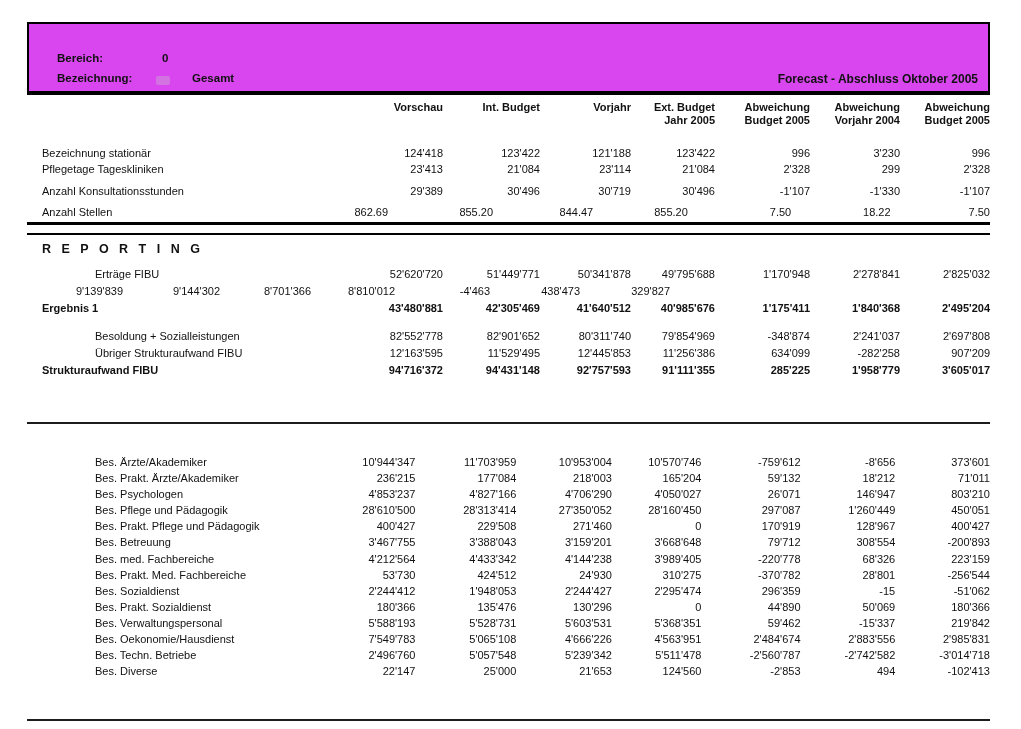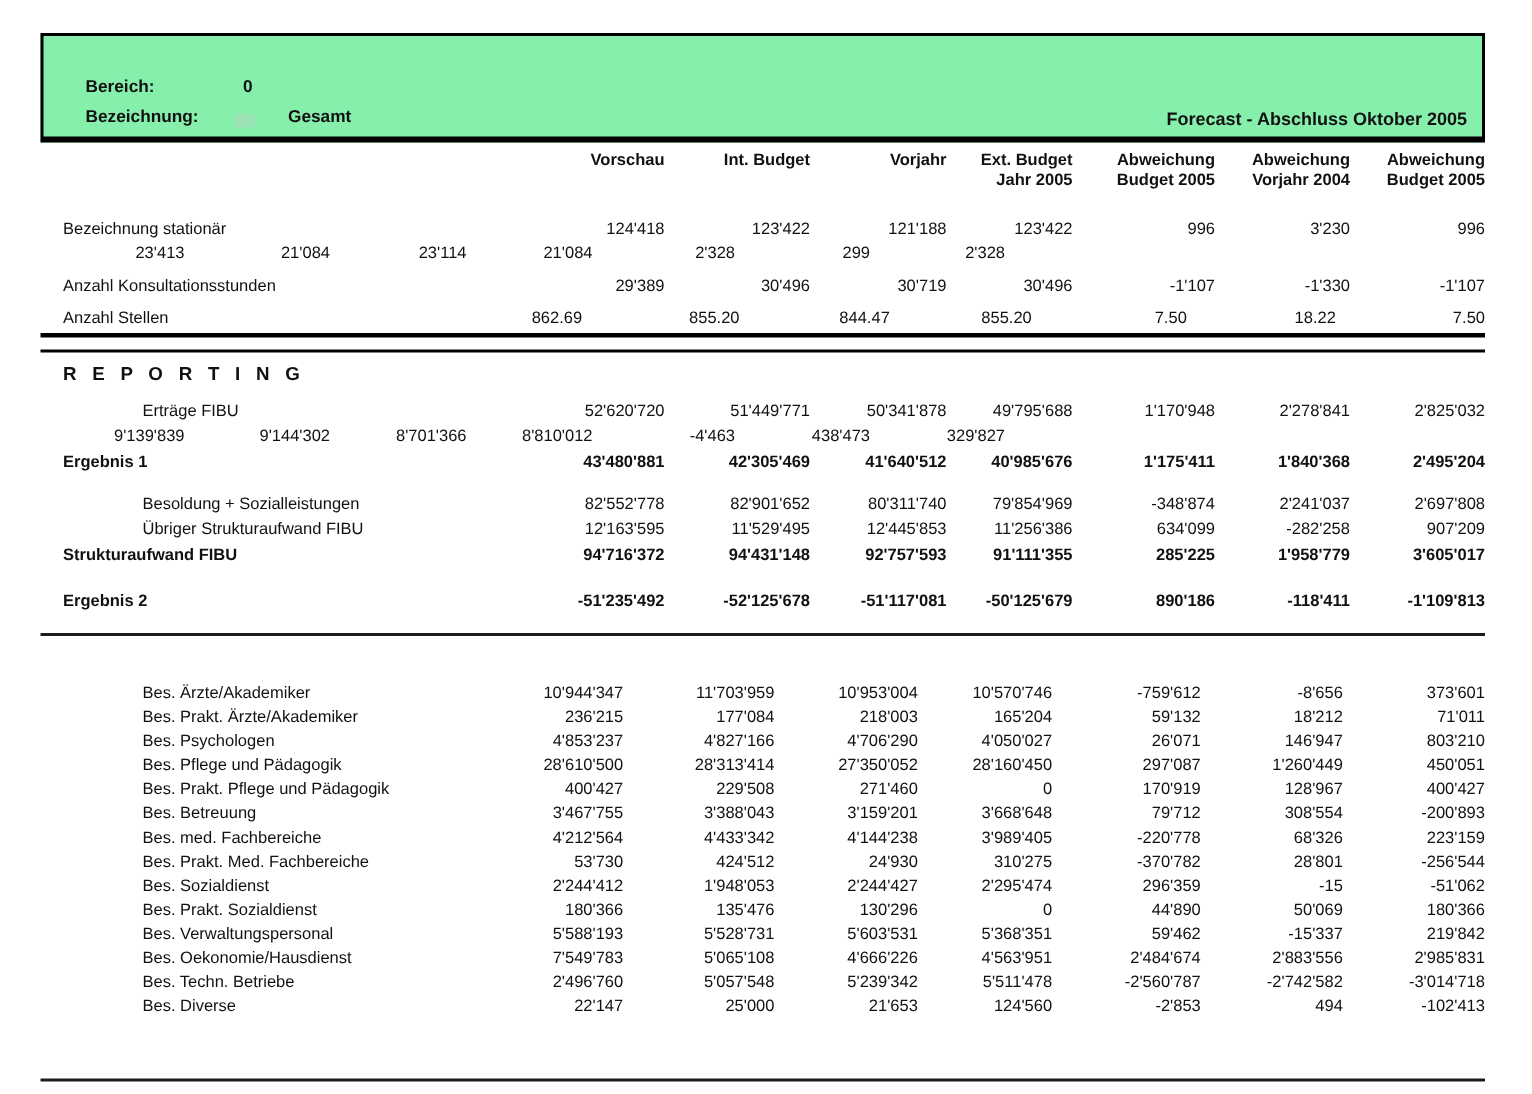--- a/index.html
+++ b/index.html
@@ -3,21 +3,21 @@
 <meta charset="utf-8">
 <style>
   html,body { margin:0; padding:0; }
   body {
     width:1021px; height:729px; background:#ffffff; position:relative;
     font-family:"Liberation Sans", sans-serif; color:#111;
     overflow:hidden;
   }
   .header-box {
     position:absolute; left:27px; top:22px; width:959px; height:67px;
-    border:2px solid #000; border-bottom-width:4px; background:#86efac;
+    border:2px solid #000; border-bottom-width:4px; background:#d946ef;
   }
   .hlabel { position:absolute; font-weight:bold; font-size:11.5px; white-space:nowrap; }
   .hvalue { position:absolute; font-weight:bold; font-size:11.5px; white-space:nowrap; }
   .htitle { position:absolute; right:10px; bottom:5px; font-weight:bold; font-size:12px; white-space:nowrap; }
   .artifact { position:absolute; left:127px; top:52px; width:14px; height:9px;
     background:#c9c9c9; opacity:.35; border-radius:2px; }
 
   .abs { position:absolute; left:27px; width:963px; }
   .row { display:flex; line-height:16px; font-size:11px; }
   .label { width:320px; padding-left:15px; box-sizing:border-box; white-space:nowrap; }
@@ -94,20 +94,21 @@
       <div class="label">Bezeichnung stationär</div>
       <div class="num c1">124'418</div>
       <div class="num c2">123'422</div>
       <div class="num c3">121'188</div>
       <div class="num c4">123'422</div>
       <div class="num c5">996</div>
       <div class="num c6">3'230</div>
       <div class="num c7">996</div>
     </div>
     <div class="row">
+      <div class="label">Pflegetage Tageskliniken</div>
       <div class="num c1">23'413</div>
       <div class="num c2">21'084</div>
       <div class="num c3">23'114</div>
       <div class="num c4">21'084</div>
       <div class="num c5">2'328</div>
       <div class="num c6">299</div>
       <div class="num c7">2'328</div>
     </div>
     <div class="row" style="margin-top: 6px; justify-content: space-between;">
       <div class="label">Anzahl Konsultationsstunden</div>
@@ -188,30 +189,20 @@
       <div class="row bold">
         <div class="label">Strukturaufwand FIBU</div>
         <div class="num c1">94'716'372</div>
         <div class="num c2">94'431'148</div>
         <div class="num c3">92'757'593</div>
         <div class="num c4">91'111'355</div>
         <div class="num c5">285'225</div>
         <div class="num c6">1'958'779</div>
         <div class="num c7">3'605'017</div>
       </div>
-      <div class="row bold" style="margin-top: 14px;">
-        <div class="label">Ergebnis 2</div>
-        <div class="num c1">-51'235'492</div>
-        <div class="num c2">-52'125'678</div>
-        <div class="num c3">-51'117'081</div>
-        <div class="num c4">-50'125'679</div>
-        <div class="num c5">890'186</div>
-        <div class="num c6">-118'411</div>
-        <div class="num c7">-1'109'813</div>
-      </div>
     </div>
 </div>
 
 <div class="rule-mid"></div>
 
 <div id="sec-besoldungen" class="abs">
   <div class="rows">
       <div class="row">
         <div class="label indent">Bes. Ärzte/Akademiker</div>
         <div class="num c1">10'944'347</div>

